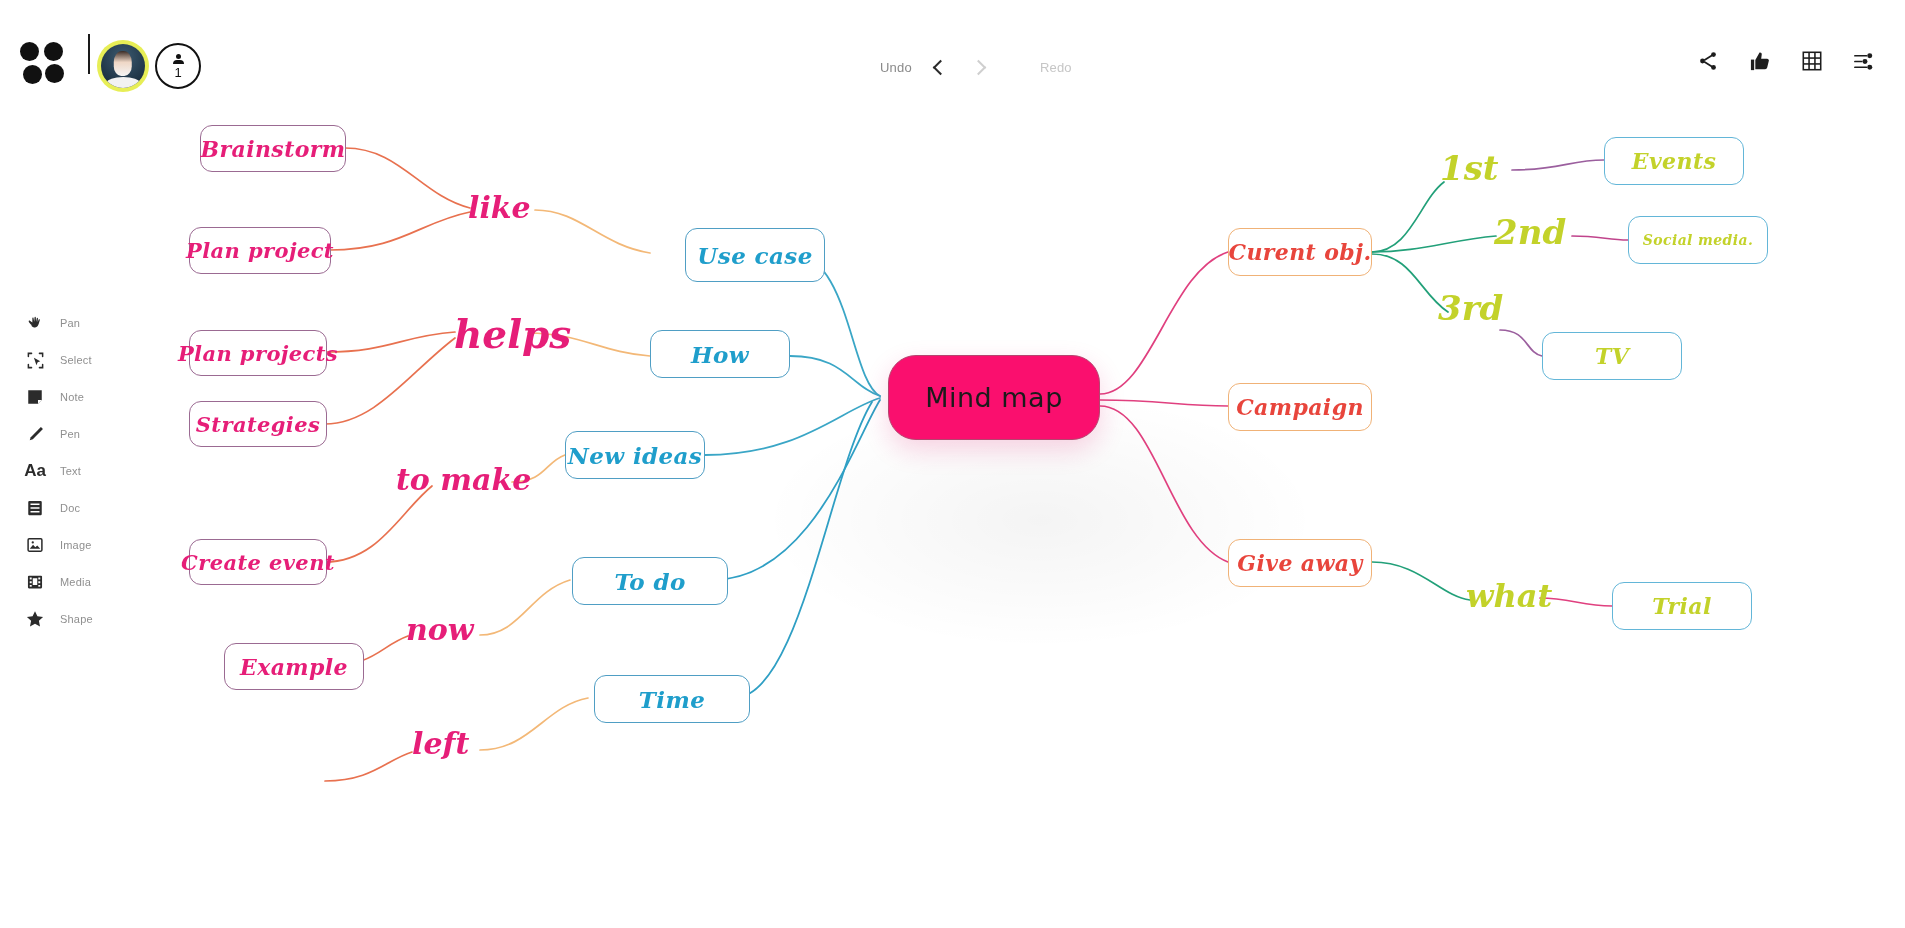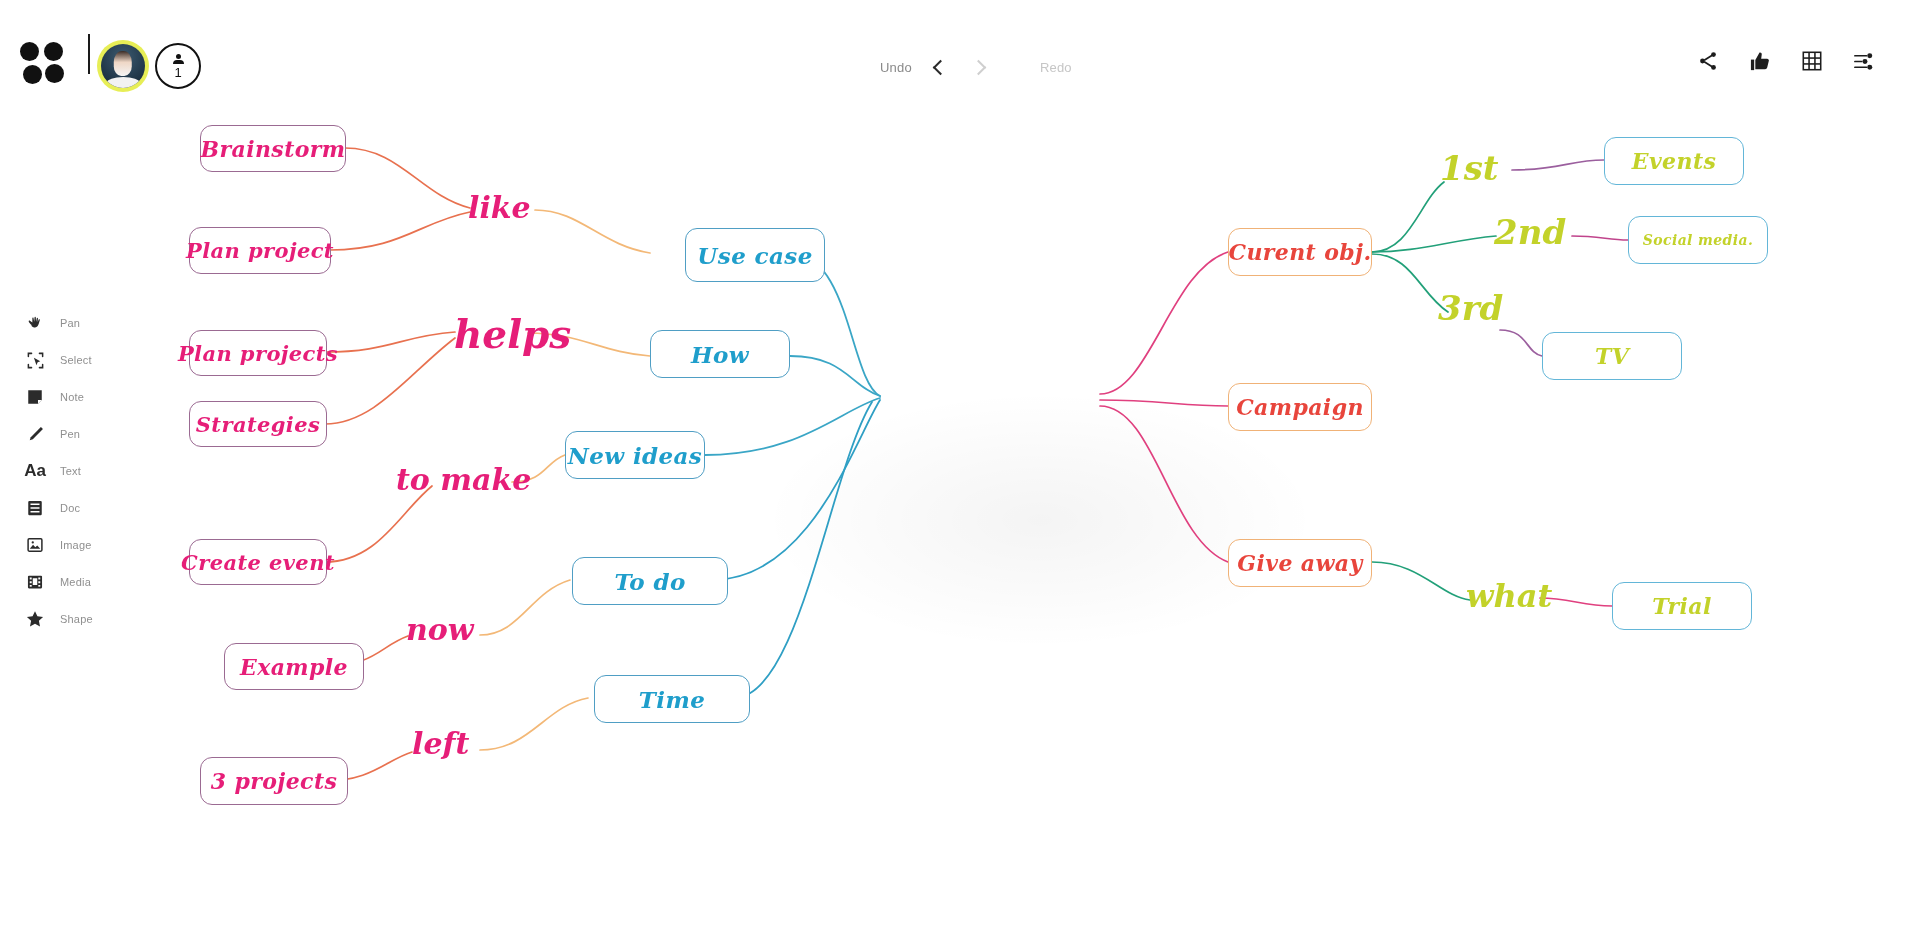--- a/index.html
+++ b/index.html
@@ -316,20 +316,23 @@
         <path d="M1512,170 C1560,170 1570,160 1604,160" stroke="#9b5f9e" stroke-width="1.7"></path>
         <path d="M1572,236 C1600,236 1608,240 1628,240" stroke="#c0448c" stroke-width="1.7"></path>
         <path d="M1500,330 C1528,330 1525,352 1542,356" stroke="#9b5f9e" stroke-width="1.7"></path>
 
         <path d="M1372,562 C1420,562 1440,596 1470,600" stroke="#22a079" stroke-width="1.7"></path>
         <path d="M1540,598 C1570,598 1582,606 1612,606" stroke="#e0407f" stroke-width="1.7"></path>
       </g>
     </svg>
   </div>
 
+  <div class="node center" style="left:888px; top:355px; width:212px; height:85px;">
+    <span class="nt">Mind map</span>
+  </div>
 
   <div class="node magenta" style="left:200px; top:125px; width:146px; height:47px;">
     <span class="nt" style="font-size:22px">Brainstorm</span>
   </div>
 
   <div class="node magenta" style="left:189px; top:227px; width:142px; height:47px;">
     <span class="nt" style="font-size:21px">Plan project</span>
   </div>
 
   <div class="node magenta" style="left:189px; top:330px; width:138px; height:46px;">
@@ -341,23 +344,20 @@
   </div>
 
   <div class="node magenta" style="left:189px; top:539px; width:138px; height:46px;">
     <span class="nt" style="font-size:21px">Create event</span>
   </div>
 
   <div class="node magenta" style="left:200px; top:643px; width:140px; height:47px;margin-left:24px;">
     <span class="nt" style="font-size:22px">Example</span>
   </div>
 
-  <div class="node magenta" style="left:200px; top:757px; width:148px; height:48px;">
-    <span class="nt" style="font-size:22px">3 projects</span>
-  </div>
 
   <div class="node blue" style="left:685px; top:228px; width:140px; height:54px;">
     <span class="nt" style="font-size:23px">Use case</span>
   </div>
 
   <div class="node blue" style="left:650px; top:330px; width:140px; height:48px;">
     <span class="nt" style="font-size:23px">How</span>
   </div>
 
   <div class="node blue" style="left:565px; top:431px; width:140px; height:48px;">

